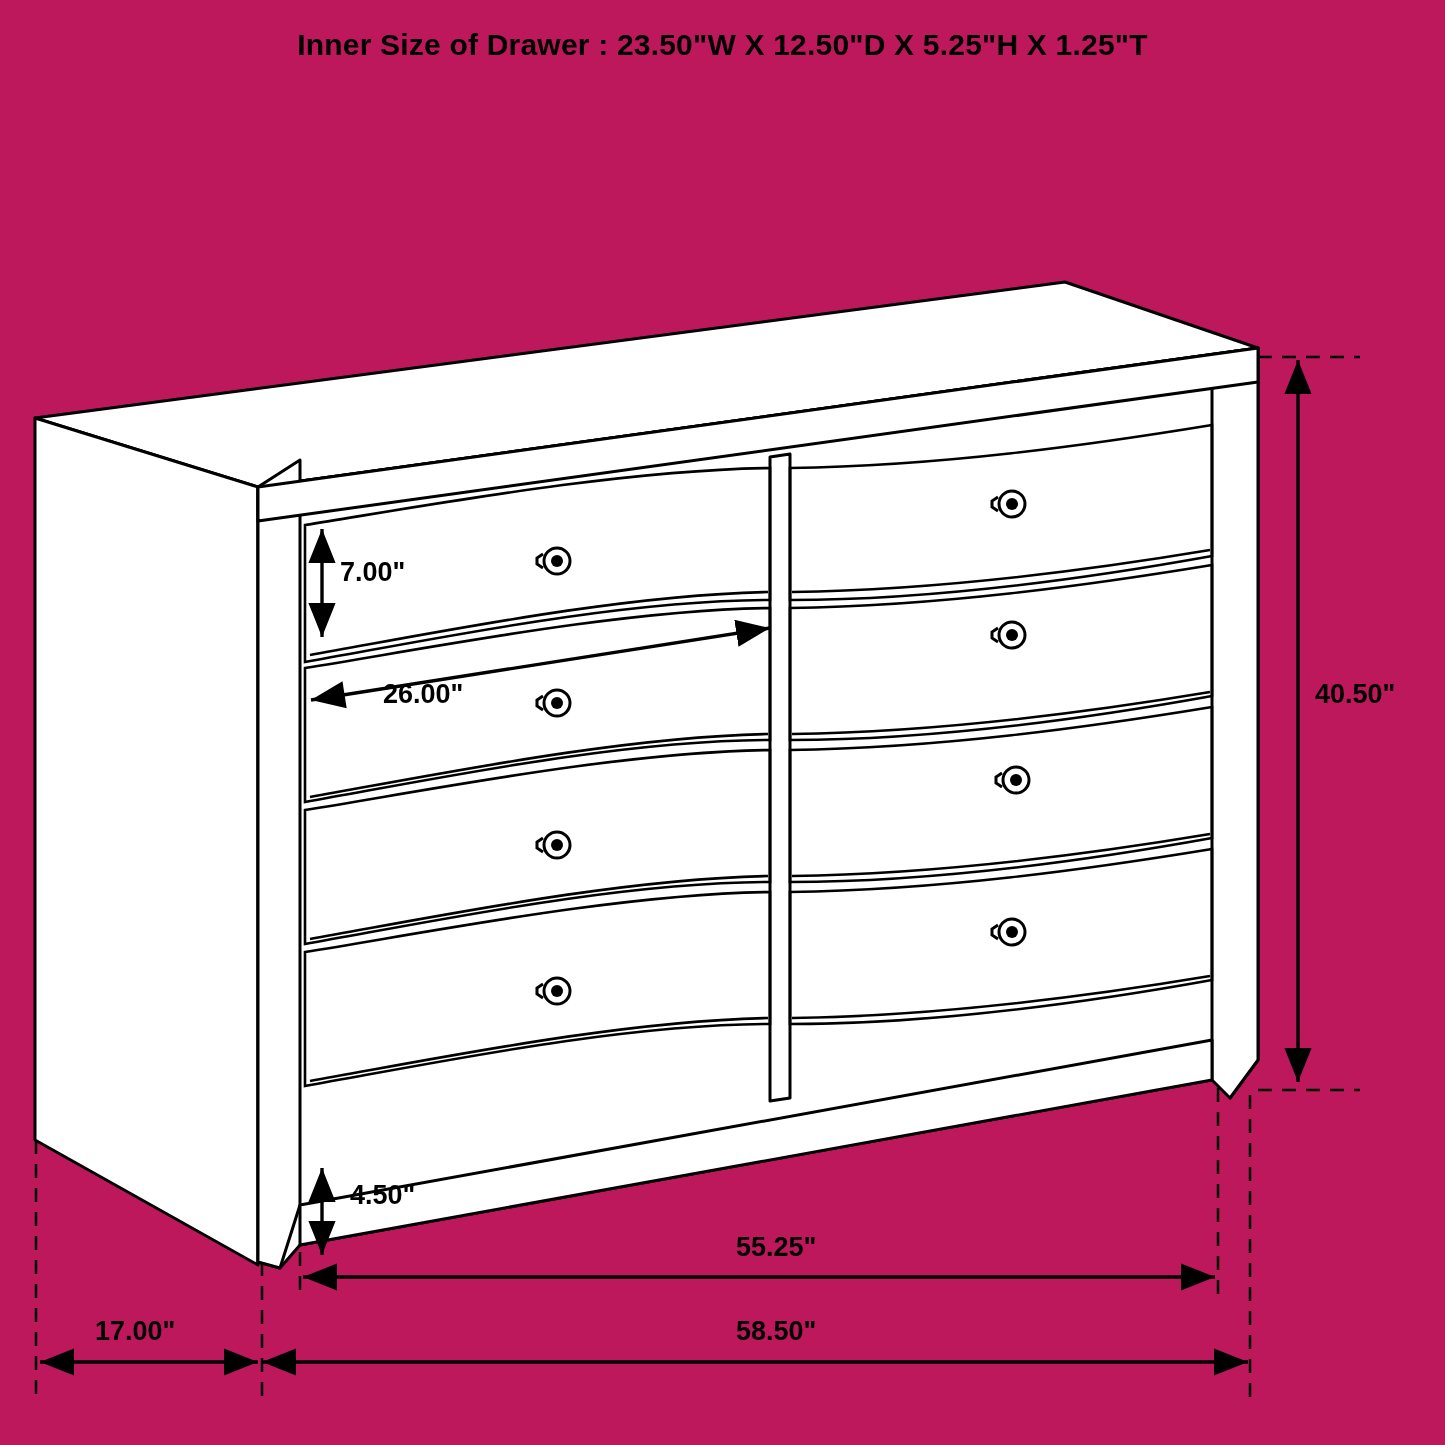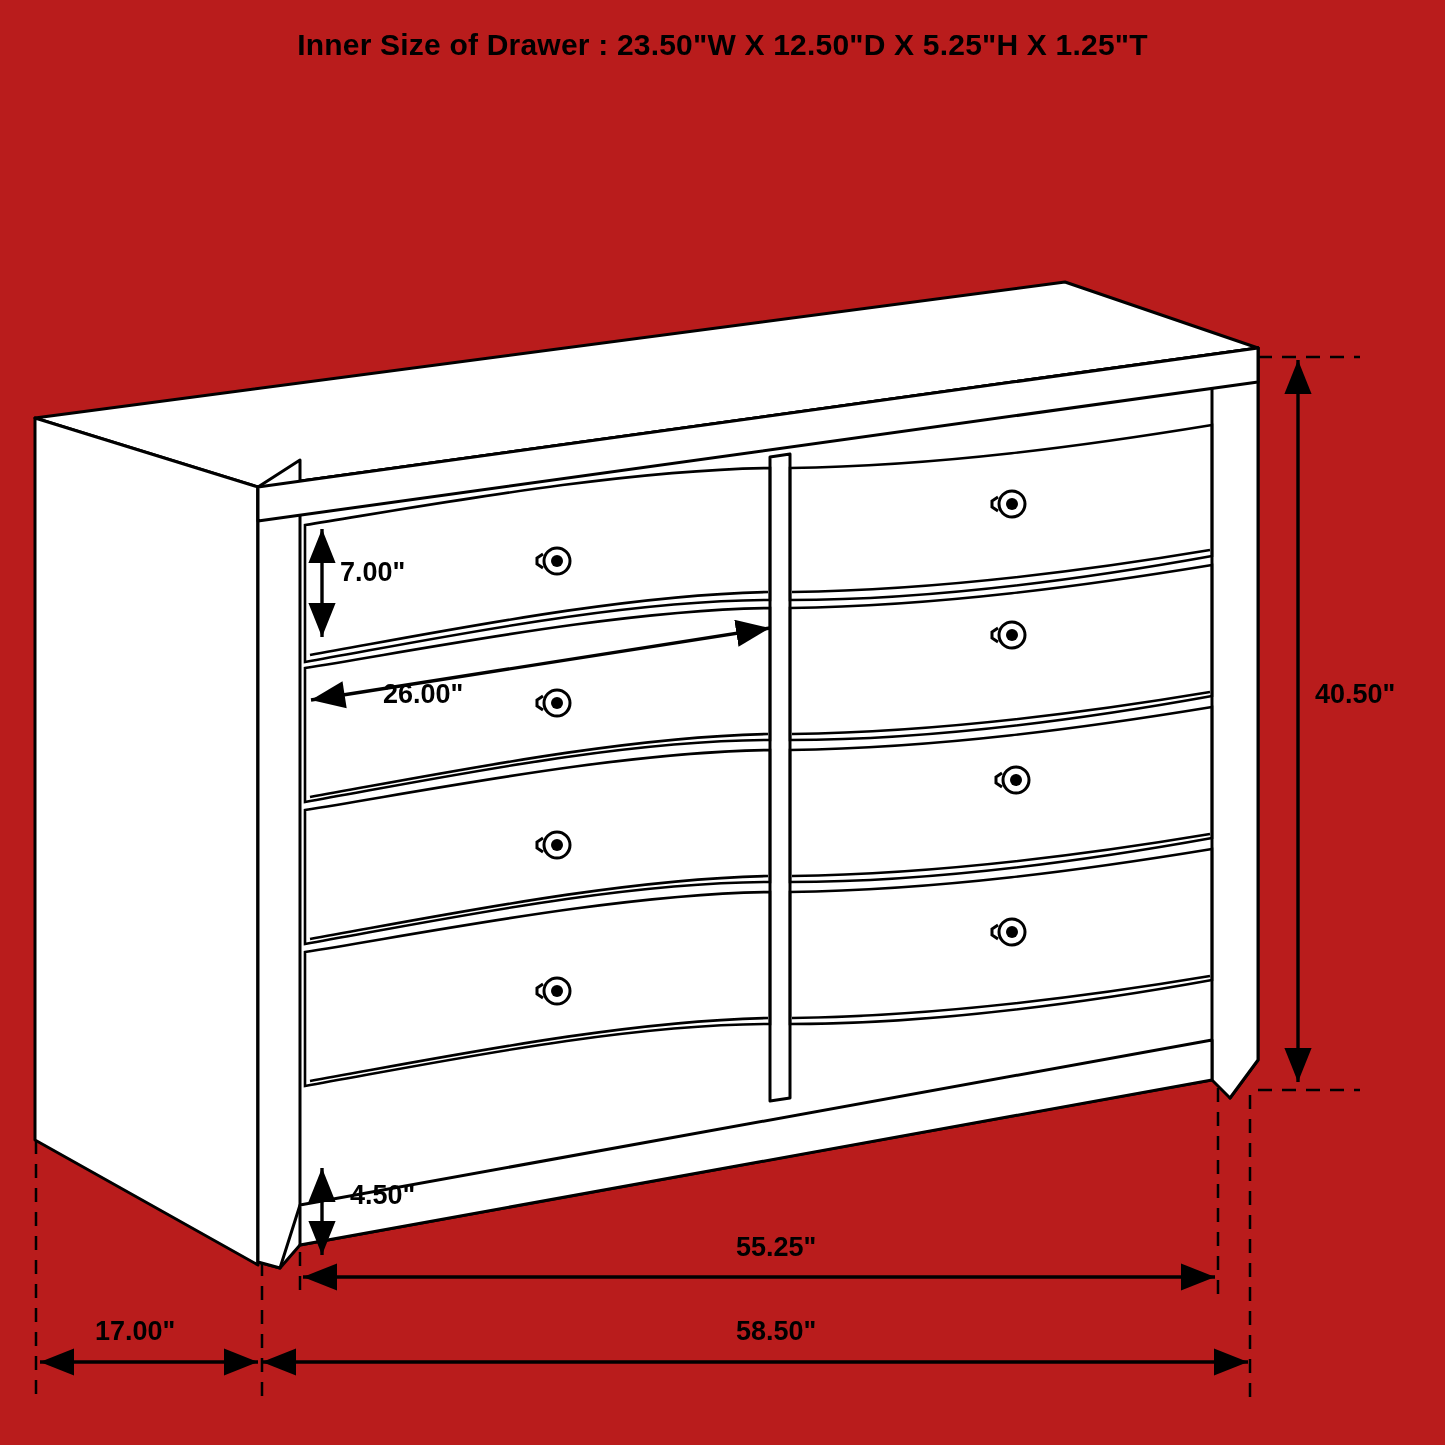--- a/index.html
+++ b/index.html
@@ -8,21 +8,21 @@
     background: #ffffff;
   }
   body {
     font-family: "Liberation Sans", sans-serif;
     -webkit-font-smoothing: antialiased;
   }
   #page {
     position: relative;
     width: 1445px;
     height: 1445px;
-    background: #b91c1c;
+    background: #be185d;
     overflow: hidden;
   }
   #title {
     position: absolute;
     top: 28px;
     left: 0;
     width: 1445px;
     text-align: center;
     font-size: 30px;
     font-weight: bold;

